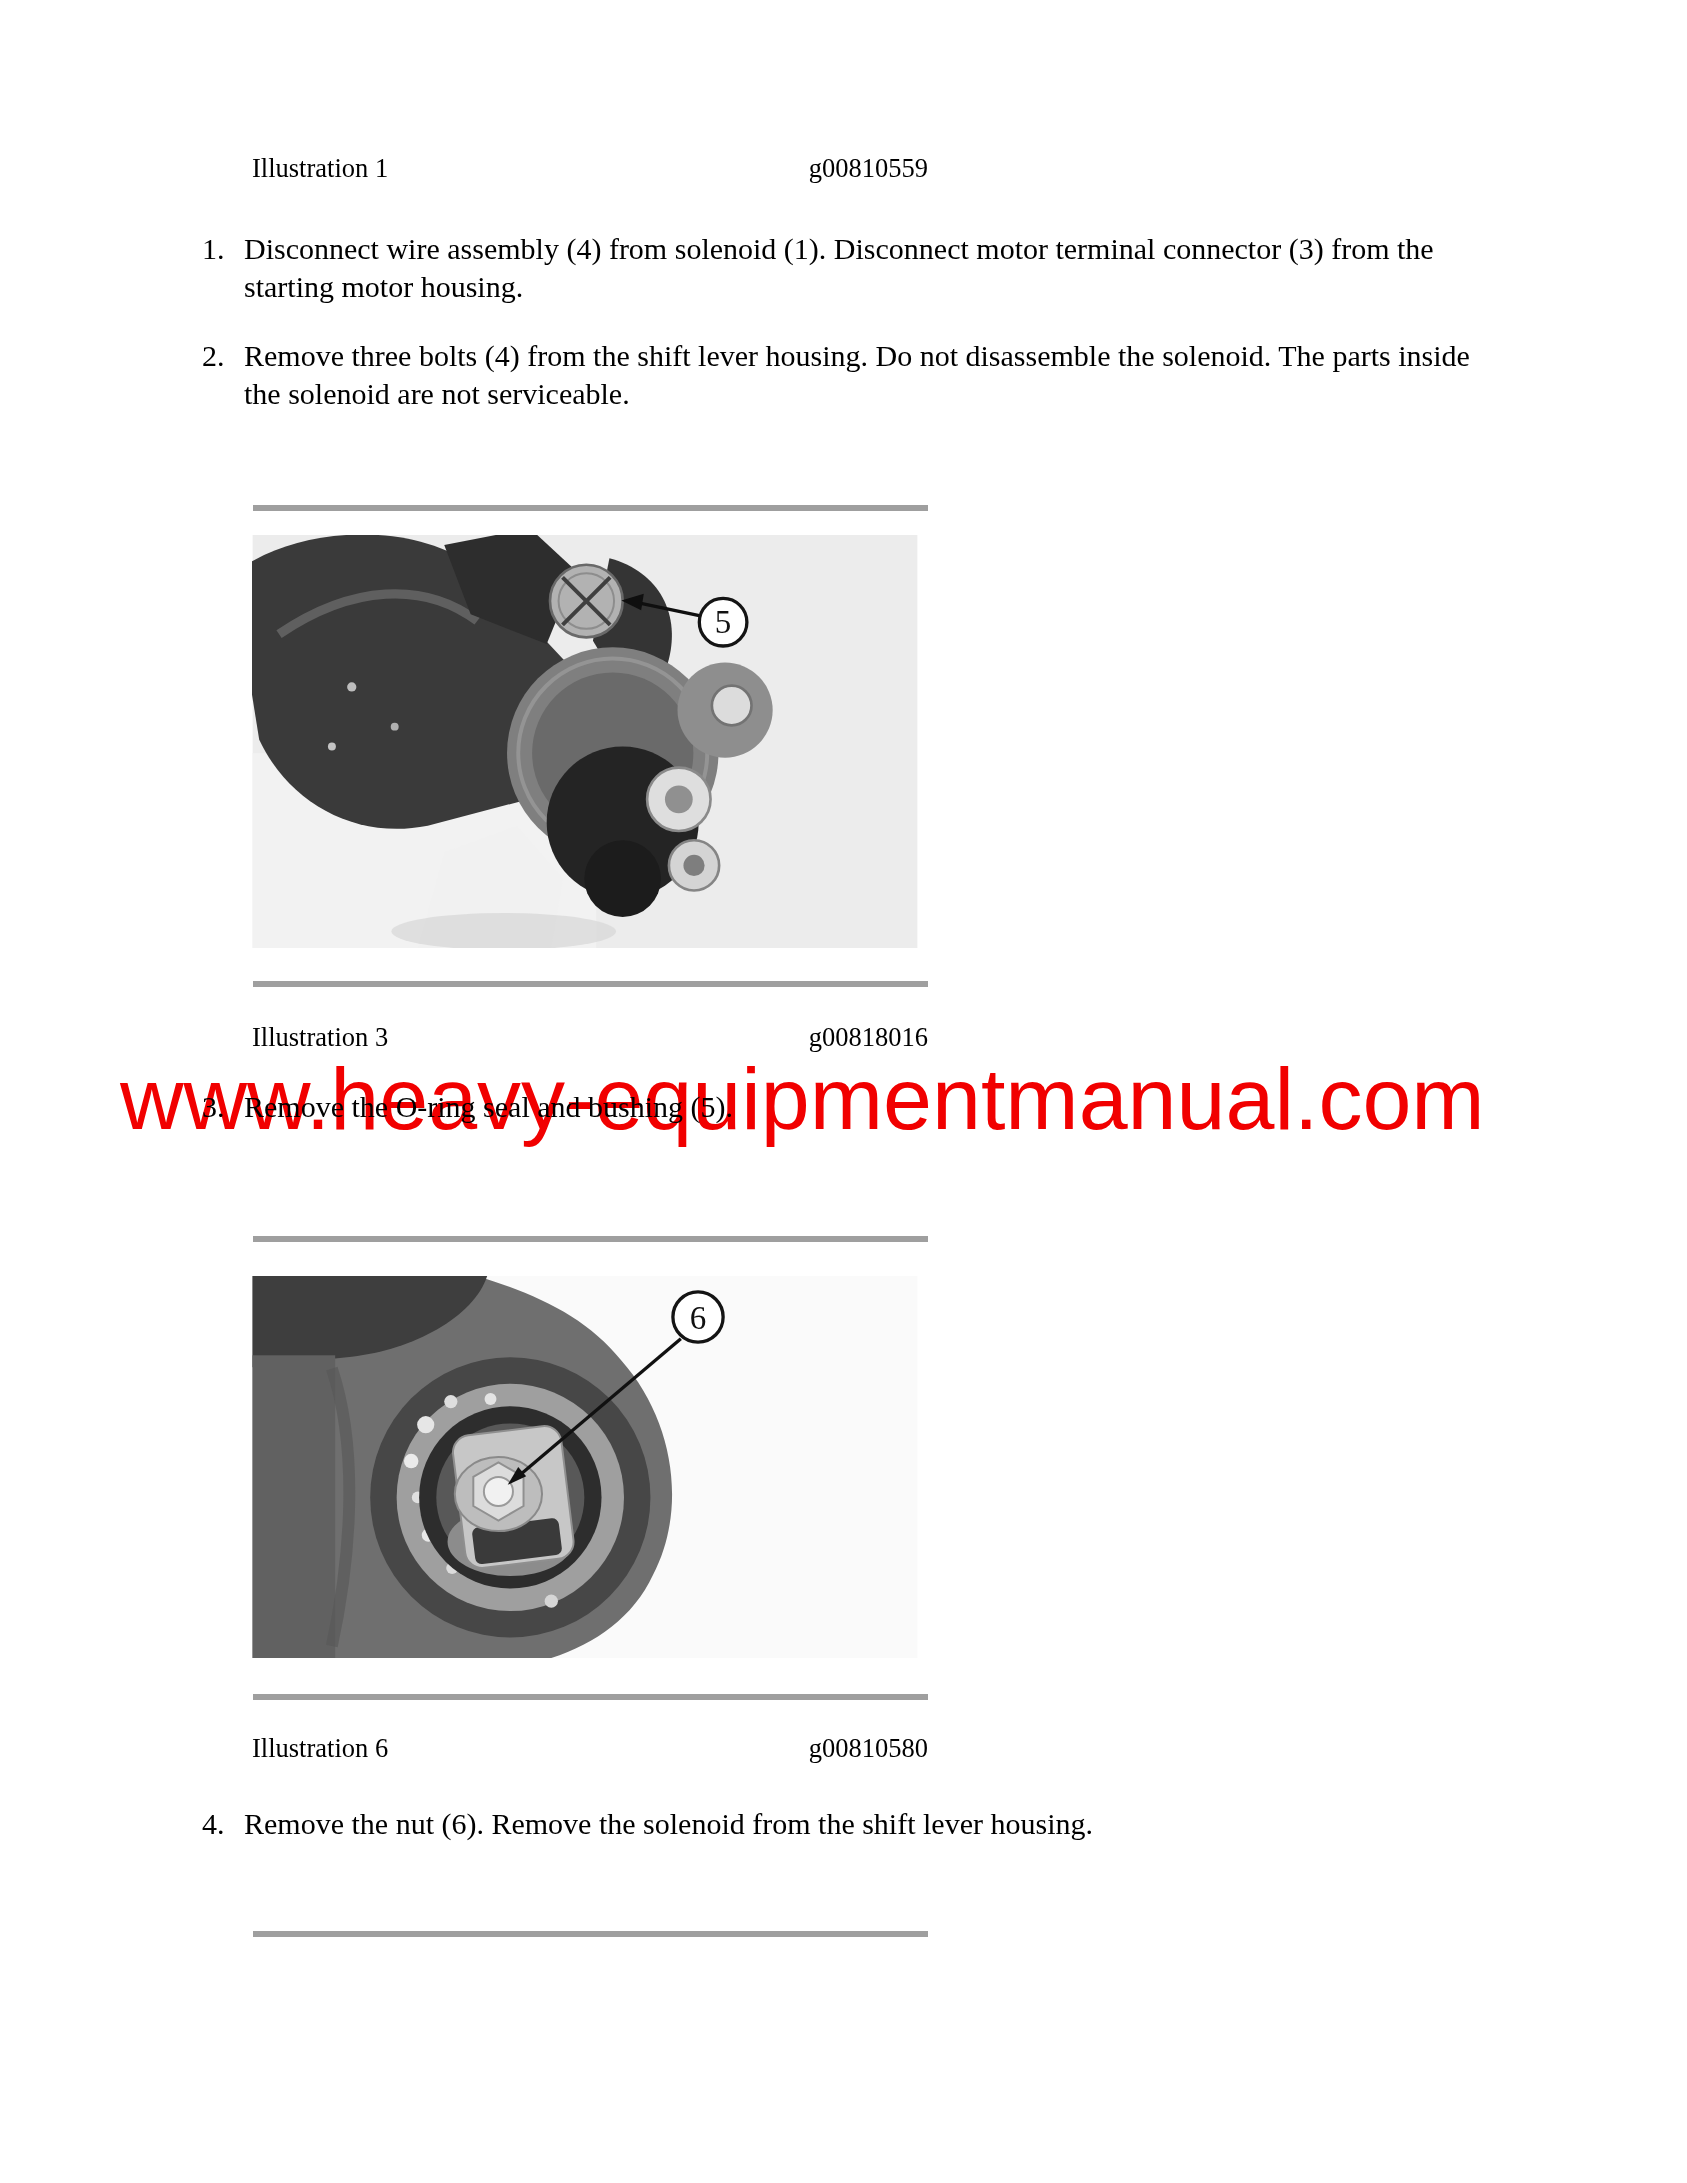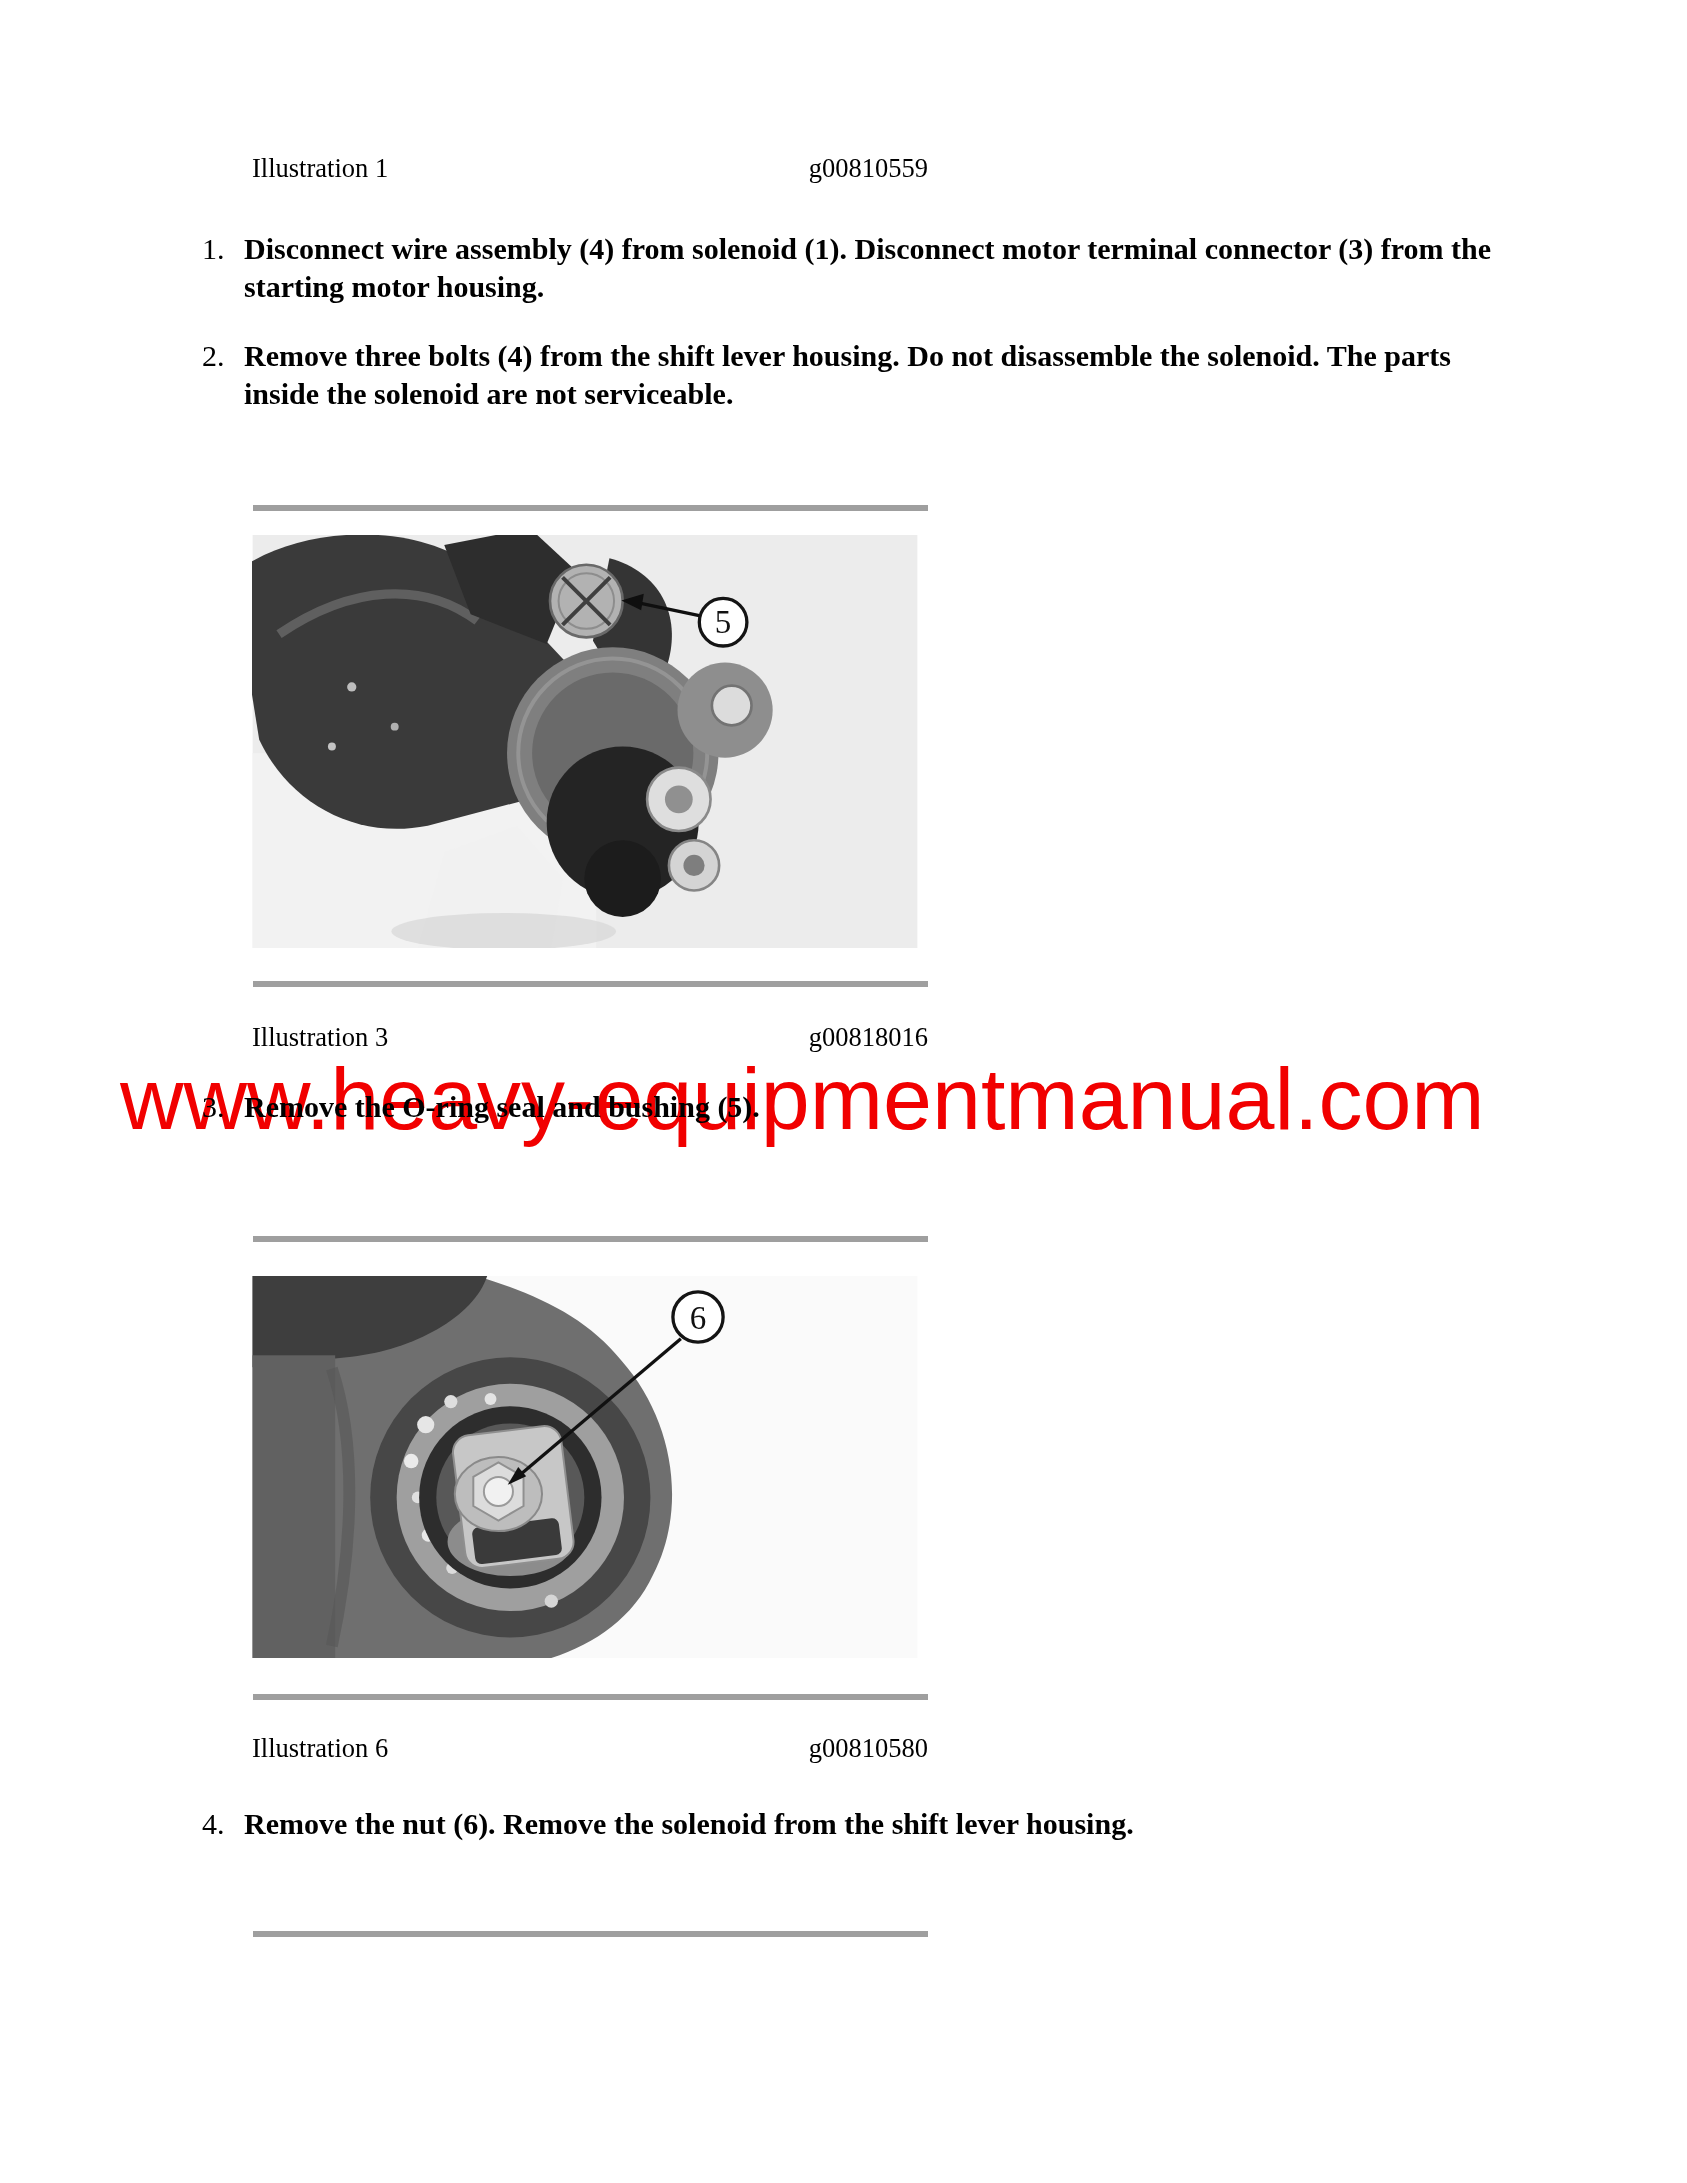--- a/index.html
+++ b/index.html
@@ -10,21 +10,21 @@
   .caption-row {
     position:absolute; left:252px; width:676px;
     display:flex; justify-content:space-between; align-items:center;
     font-size:26.5px; line-height:30px; white-space:nowrap;
   }
   .step {
     position:absolute; left:202px; display:flex;
     font-size:30px; line-height:38px;
   }
   .step-num { width:42px; flex:0 0 42px; }
-  .step-text { width:1264px;font-weight:bold; }
+  .step-text { width:1264px; }
   .rule {
     position:absolute; left:253px; width:675px; height:6px;
     background:#9f9f9f;
   }
   .photo {
     position:absolute; left:252px; width:666px;
   }
   .photo svg { display:block; }
   .watermark {
     position:absolute; left:120px; top:1051px;

